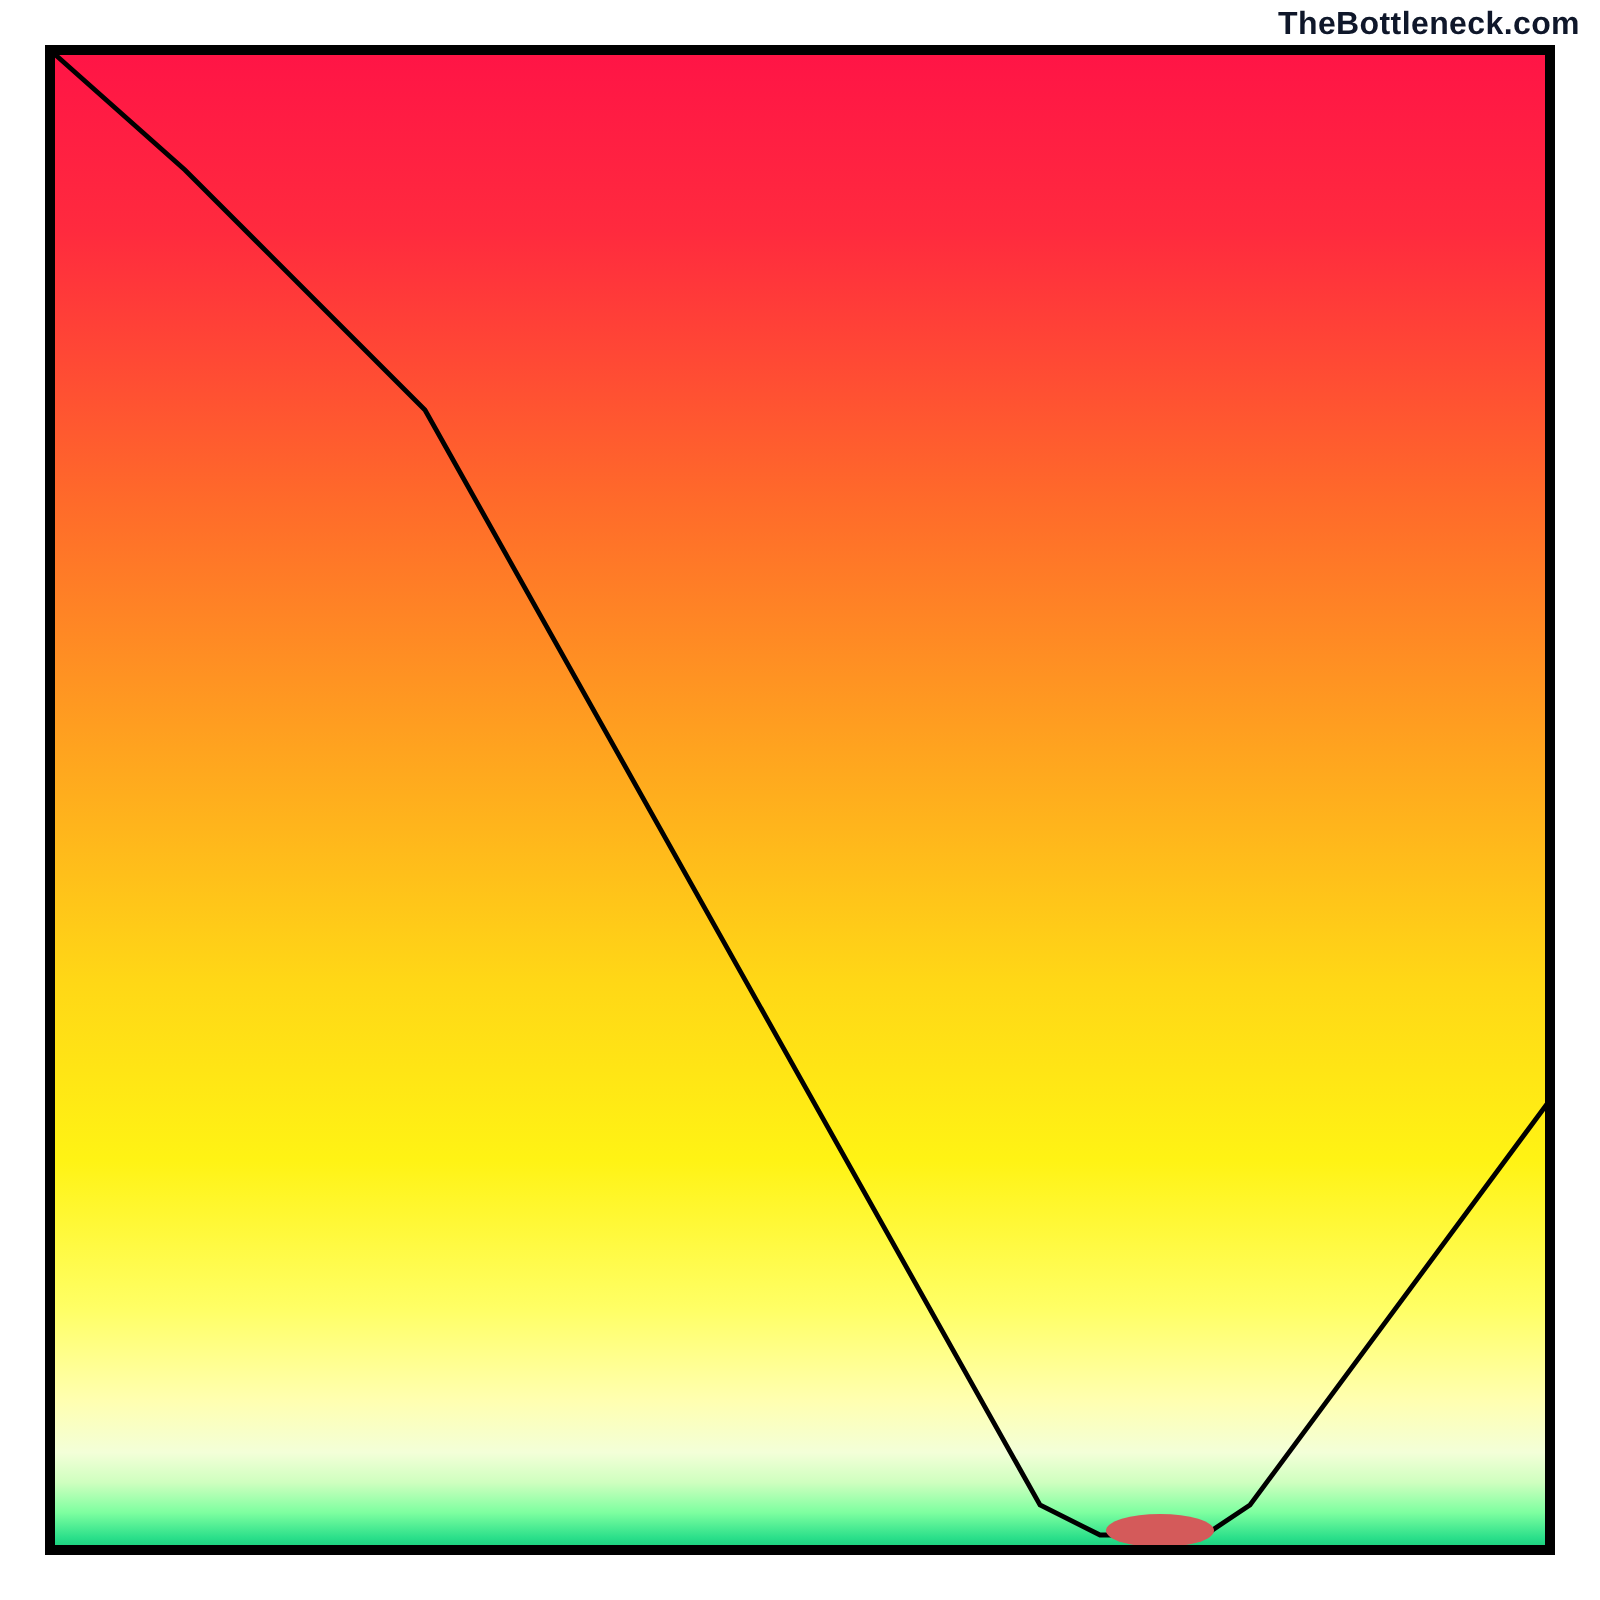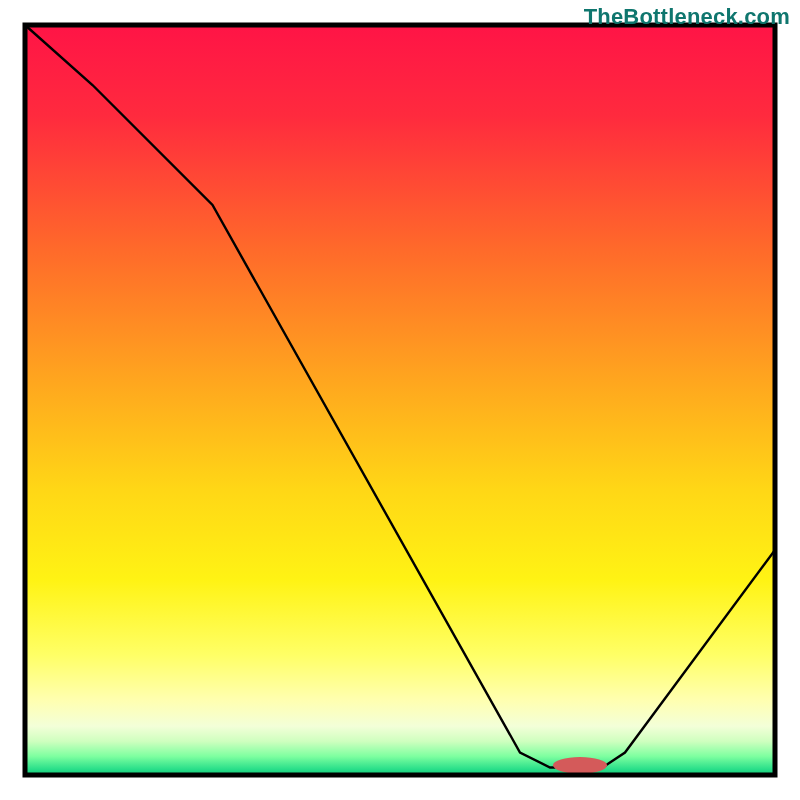--- a/index.html
+++ b/index.html
@@ -8,23 +8,23 @@
     width: 800px;
     height: 800px;
     background: #ffffff;
     position: relative;
     font-family: Arial, Helvetica, sans-serif;
   }
   .watermark {
     position: absolute;
     top: 4px;
     right: 10px;
-    font-size: 22px;
+    font-size: 16px;
     font-weight: 600;
-    color: #0f766e;
+    color: #0f172a;
     letter-spacing: 0.2px;
   }
   svg {
     display: block;
   }
 </style>
 </head>
 <body>
 
 <div class="watermark">TheBottleneck.com</div>

